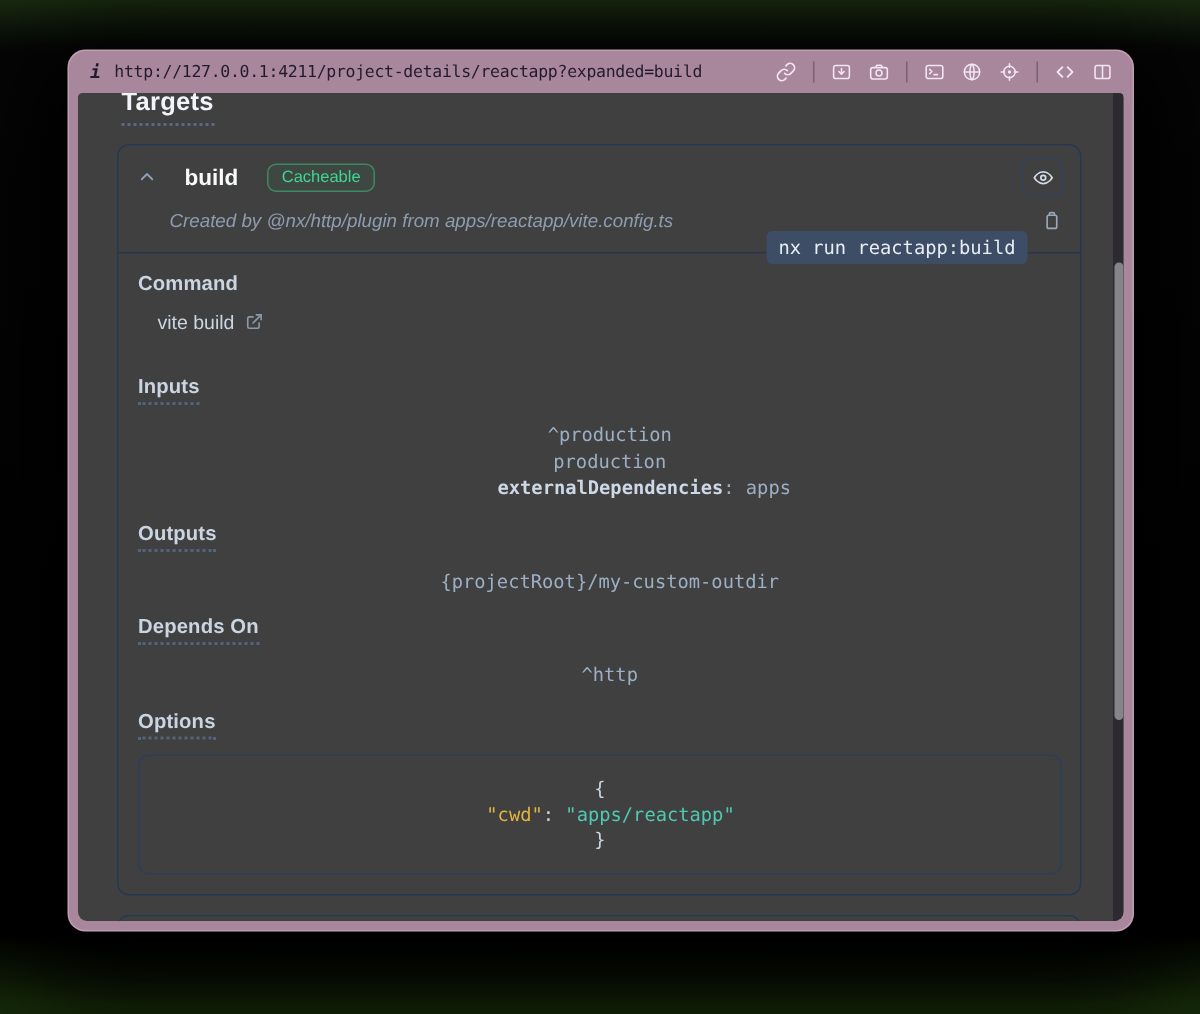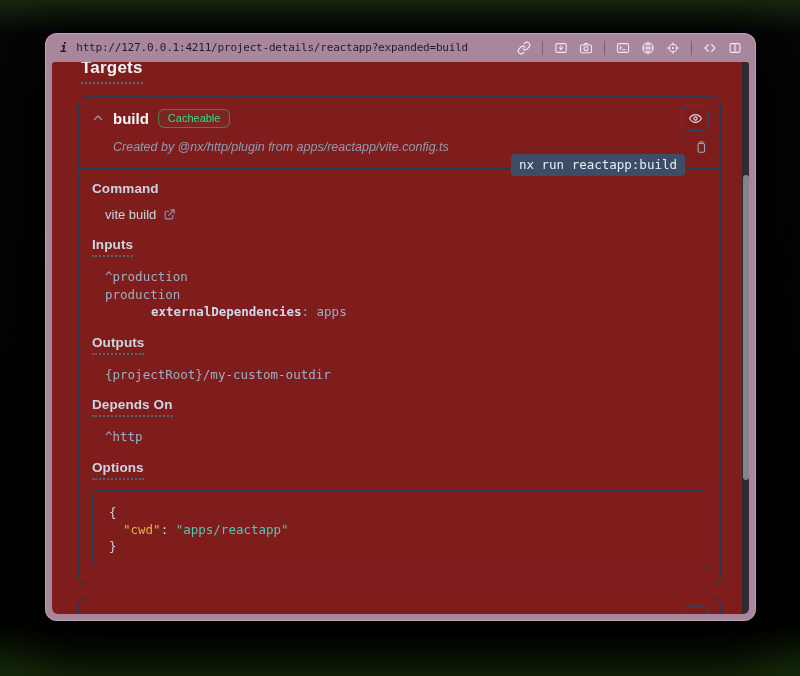--- a/index.html
+++ b/index.html
@@ -28,36 +28,36 @@
     font-family:"DejaVu Sans Mono", monospace; font-size:11px; font-weight:normal;
     color:#241a2e; letter-spacing:-0.2px; white-space:nowrap;
   }
   .tb-icons { margin-left:auto; display:flex; align-items:center; gap:11px; }
   .tb-btn { background:none; border:none; padding:0; color:#f2e6f0; display:flex; cursor:pointer; }
   .tb-btn svg { width:14px; height:14px; }
   .tb-divider { width:1px; height:14px; background:rgba(35,20,40,.35); }
   
   .viewport {
     position:absolute; left:7px; right:7px; top:29px; bottom:7px;
-    background:#7f1d1d; border-radius:3px 3px 6px 6px; overflow:hidden;
+    background:#404040; border-radius:3px 3px 6px 6px; overflow:hidden;text-align:center;
   }
   .scroll-track { position:absolute; top:0; right:0; width:7px; height:100%; background:#2e2a31; z-index:5; }
   .scroll-thumb { position:absolute; top:113px; left:0.5px; width:6px; height:305px; background:#85848a; border-radius:3px; }
   .main { position:absolute; left:0; right:7px; top:0; bottom:0; padding:0 21px 0 26px; overflow:hidden; }
   
   h2.page-h {
     margin:-4px 0 0 3px; font-size:17px; font-weight:700; color:#f1f5f9;
     display:table; border-bottom:2px dotted #5a6a83; padding-bottom:4px; letter-spacing:.2px;
   }
   h3.sec-h { font-size:13.5px; font-weight:600; color:#cbd5e1; display:table; letter-spacing:.1px; }
   h3.sec-h.dotted { border-bottom:2px dotted #55647d; padding-bottom:3px; }
   
   .card { border:1px solid #263753; border-radius:8px; margin-top:12px; position:relative; }
   .card-hd { padding:9px 12px 10px 13px; position:relative; }
-  .row1 { display:flex; align-items:center; gap:9px; height:24px; }
+  .row1 { display:flex; align-items:center; gap:19px; height:24px; }
   .chev { color:#8fa0b6; display:flex; }
   .chev svg { width:12px; height:12px; }
   .tname { font-size:15px; font-weight:700; color:#f8fafc; }
   .badge {
     font-size:11px; color:#3fd68f; border:1px solid rgba(63,214,143,.45);
     background:rgba(63,214,143,.05); border-radius:6px; padding:2px 9px 3px;
   }
   .eye-btn {
     position:absolute; top:8px; right:11px; width:28px; height:26px;
     border:1px solid #33435e; border-radius:7px; background:transparent;
@@ -69,21 +69,21 @@
   .chip {
     margin-left:auto; background:#3d4d66; color:#e8edf4;
     font-family:"DejaVu Sans Mono", monospace; font-size:12.5px;
     padding:3px 8px 4px; border-radius:4px; white-space:nowrap;margin-top:36px;
   }
   .copy-btn { margin-left:9px; background:none; border:none; padding:0; color:#9aa7b8; display:flex; cursor:pointer; }
   .copy-btn svg { width:14px; height:14px; }
   .hd-divider { border-top:1px solid #263753; }
   .card-bd { padding:12px 12px 13px 13px; }
   .sec { margin-bottom:14px; }
-  .cmd-line { margin:11px 0 15px 13px; display:flex; align-items:center; gap:7px; font-size:13px; color:#cbd5e1; }
+  .cmd-line { margin:11px 0 28px 13px; display:flex; align-items:center; gap:7px; font-size:13px; color:#cbd5e1; }
   .ext-link { color:#8b99ad; display:flex; background:none; border:none; padding:0; cursor:pointer; }
   .ext-link svg { width:13px; height:13px; }
   .mono-list { margin:11px 0 14px 13px; font-family:"DejaVu Sans Mono", monospace; font-size:12.5px; color:#9cafc4; }
   .mono-list div { line-height:17.5px; }
   .bkey { font-weight:700; color:#cdd9e7;margin-left:46px; }
   .opt-box {
     margin:10px 0 0; border:1px solid #2c3e5c; border-radius:7px;
     padding:13px 16px 14px; font-family:"DejaVu Sans Mono", monospace;
     font-size:12.5px; line-height:17px; color:#ccd6e0; white-space:pre;
   }

